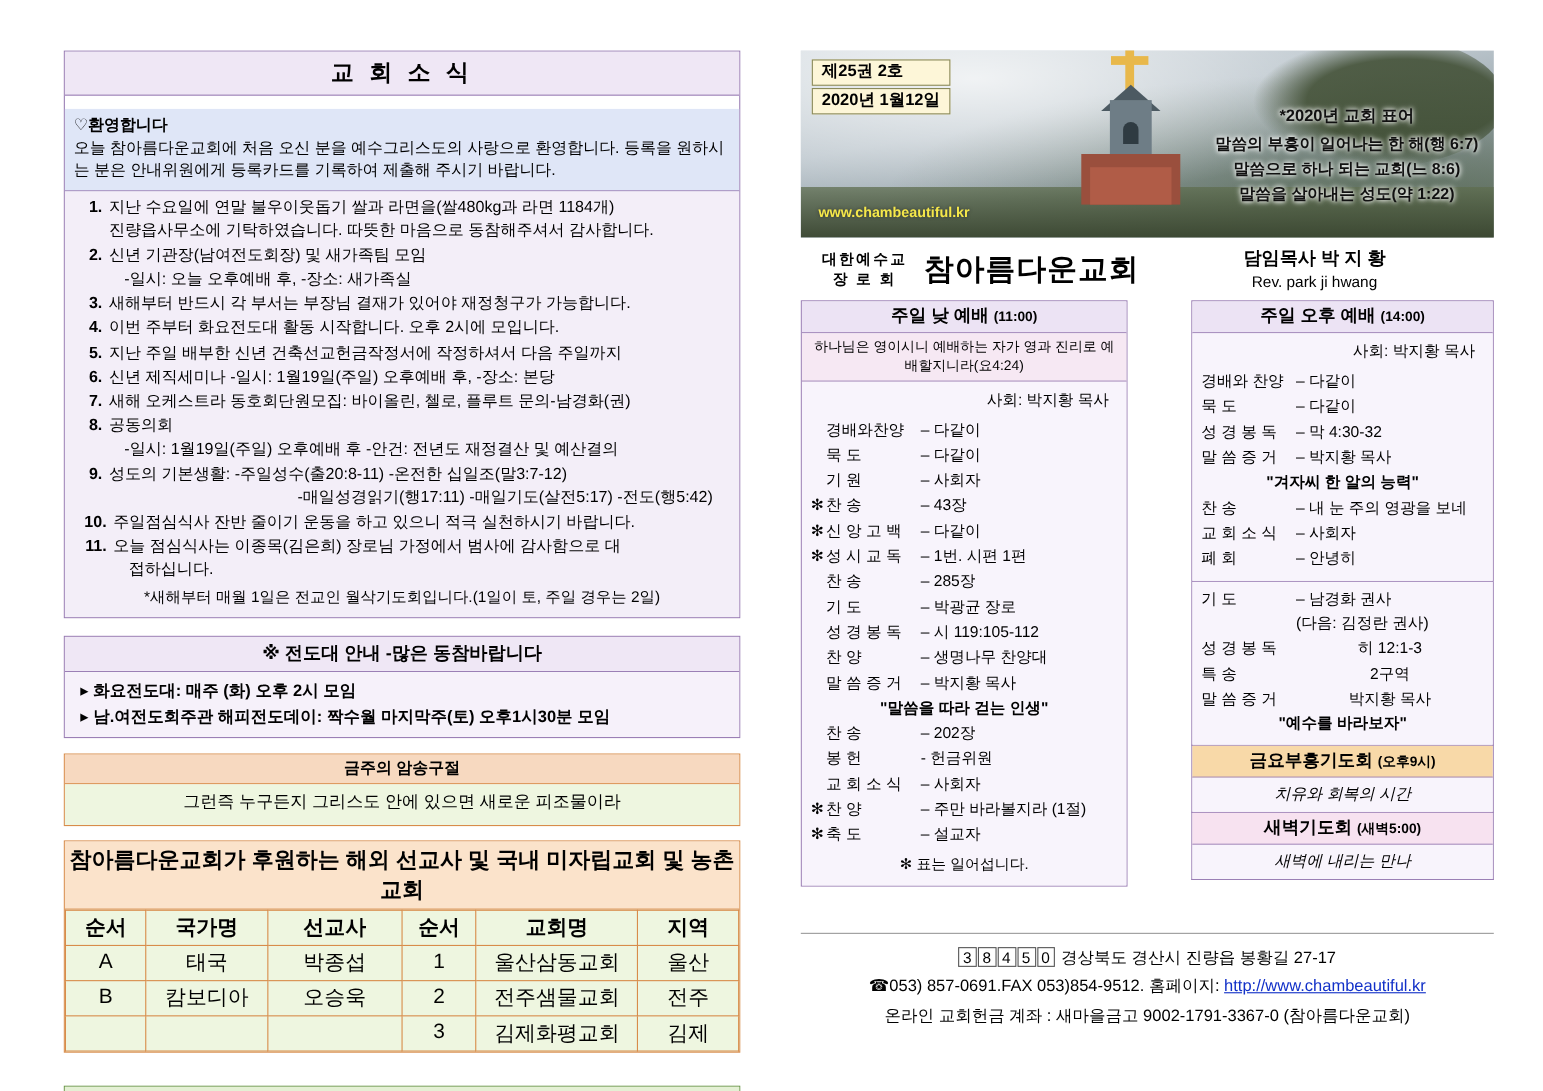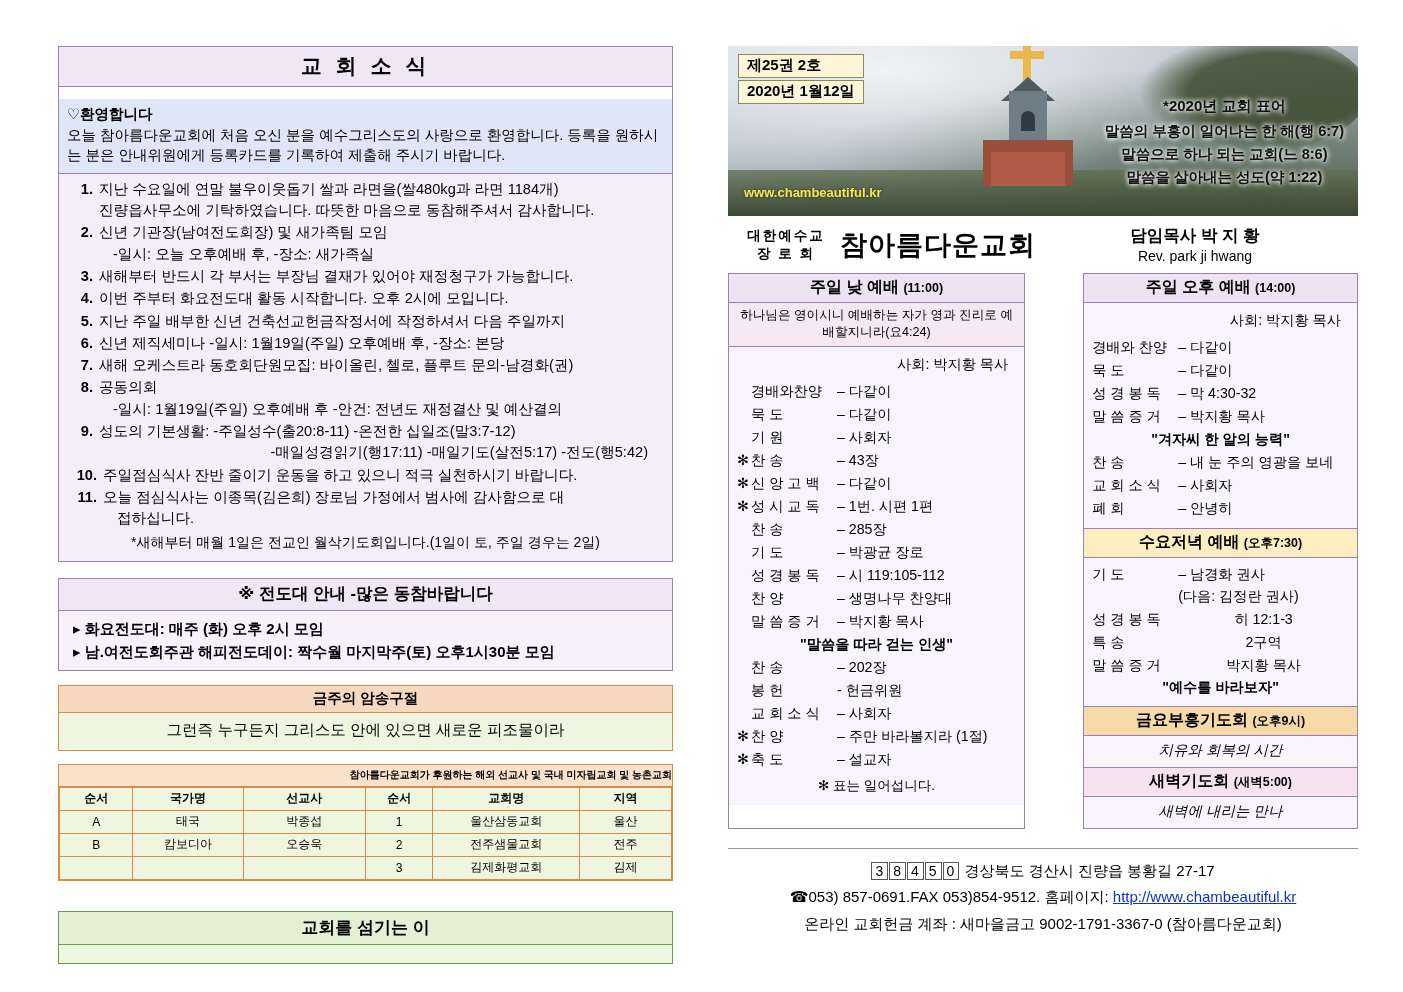--- a/index.html
+++ b/index.html
@@ -44,22 +44,22 @@
   .evang-body{background:#f6f1fa;padding:6px 8px 7px 14px;font-size:15px;line-height:1.55;}
   .evang-body div{font-weight:bold;}
 
   
   .verse{margin-top:14px;border:1px solid #d88c4a;}
   .verse-head{background:#f7d9c0;border-bottom:1px solid #d88c4a;text-align:center;font-size:14.5px;font-weight:bold;padding:3px 0 4px;}
   .verse-body{background:#eef6e0;text-align:center;font-size:15.5px;line-height:1.6;padding:5px 6px 7px;}
 
   
   .miss{margin-top:13px;border:1px solid #d88c4a;}
-  .miss-head{background:#fbe3cb;border-bottom:1px solid #d88c4a;text-align:right;font-size:10px;font-weight:bold;padding:3px 0 4px;}
-  table.miss-tbl{border-collapse:collapse;width:100%;background:#eef6e0;font-size:12px;}
+  .miss-head{background:#fbe3cb;border-bottom:1px solid #d88c4a;text-align:center;font-size:20px;font-weight:bold;padding:3px 0 4px;}
+  table.miss-tbl{border-collapse:collapse;width:100%;background:#eef6e0;font-size:19px;}
   table.miss-tbl th,table.miss-tbl td{border:1px solid #d88c4a;text-align:center;padding:2px 0 3px;font-weight:bold;}
   table.miss-tbl th{background:#eef6e0;}
   table.miss-tbl td{font-weight:normal;}
 
   
   .serve{margin-top:30px;border:1px solid #6f9a4e;}
   .serve-head{background:#e4f0d4;border-bottom:1px solid #6f9a4e;text-align:center;font-size:17px;font-weight:bold;padding:4px 0 5px;}
   .serve-body{background:#eef6e0;display:flex;padding:8px 4px 10px 4px;font-size:14.6px;line-height:1.7;}
 
   
@@ -460,24 +460,20 @@
                 <div class="v">– 사회자</div>
               </div>
             <div class="ln">
                 <div class="k">폐      회</div>
                 <div class="v">– 안녕히</div>
               </div>
           </div>
         </div>
 
         <div class="svcbox" style="border-top:none">
-          <div class="svc-head h-yellow">
-            <span>수요저녁 예배</span>
-            <span class="t">(오후7:30)</span>
-          </div>
           <div class="mini-body">
             <div class="ln">
                 <div class="k">기      도</div>
                 <div class="v">– 남경화 권사</div>
               </div>
             <div class="ln">
                 <div class="k">&nbsp;</div>
                 <div class="v">(다음: 김정란 권사)</div>
               </div>
             <div class="ln">

